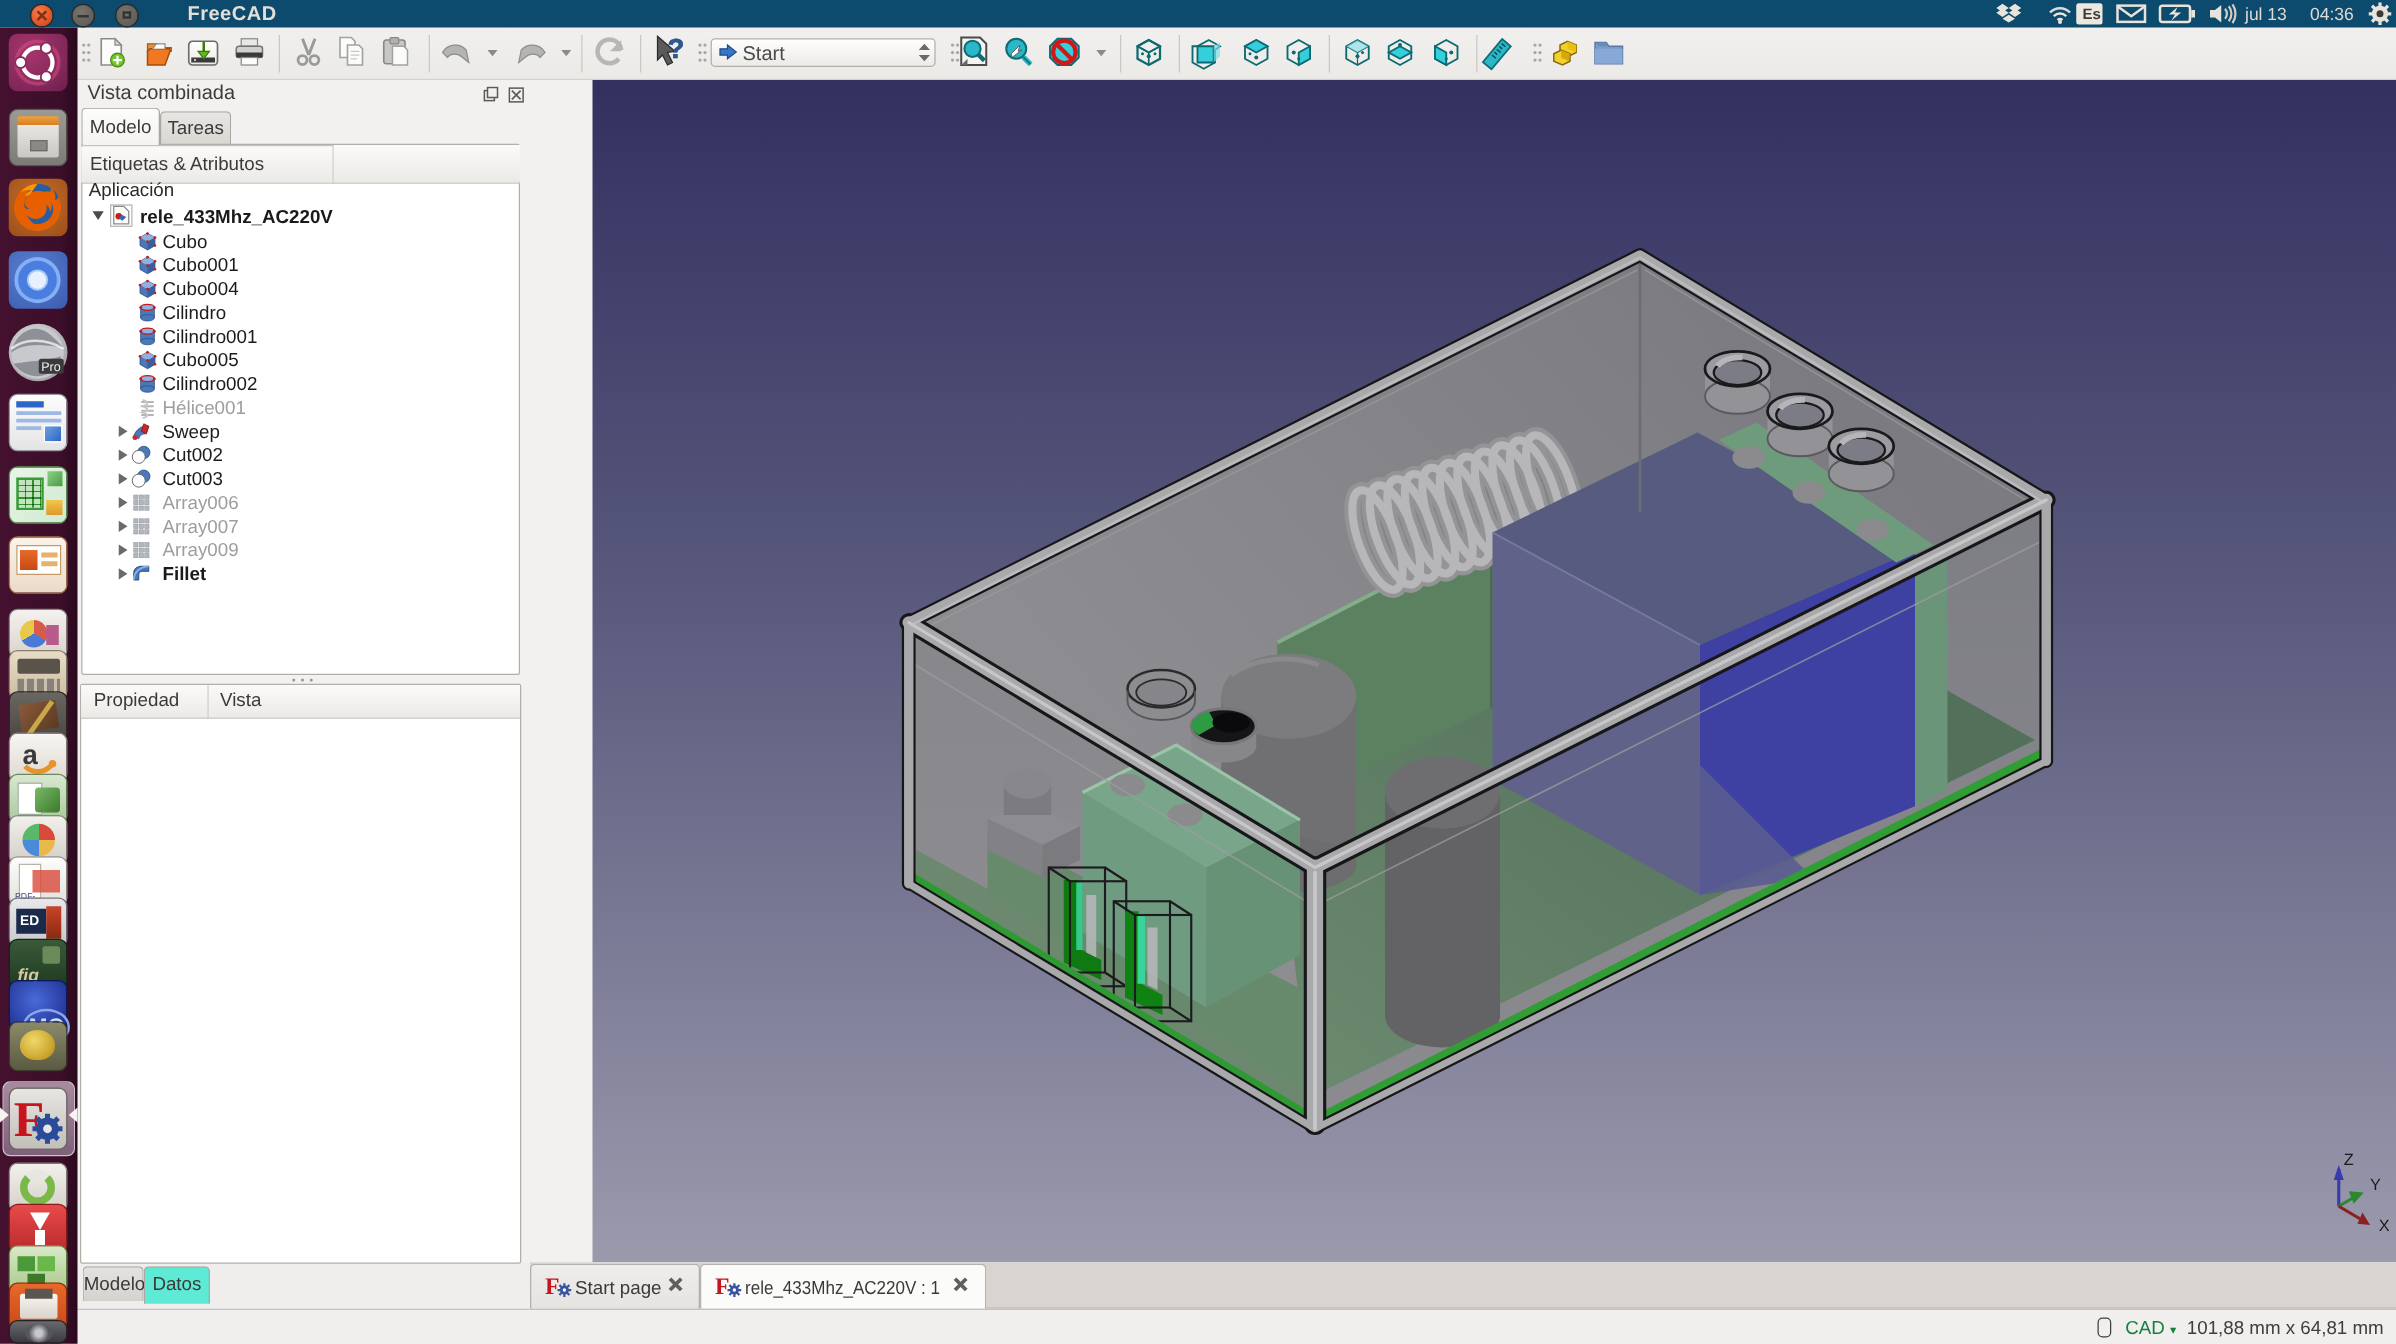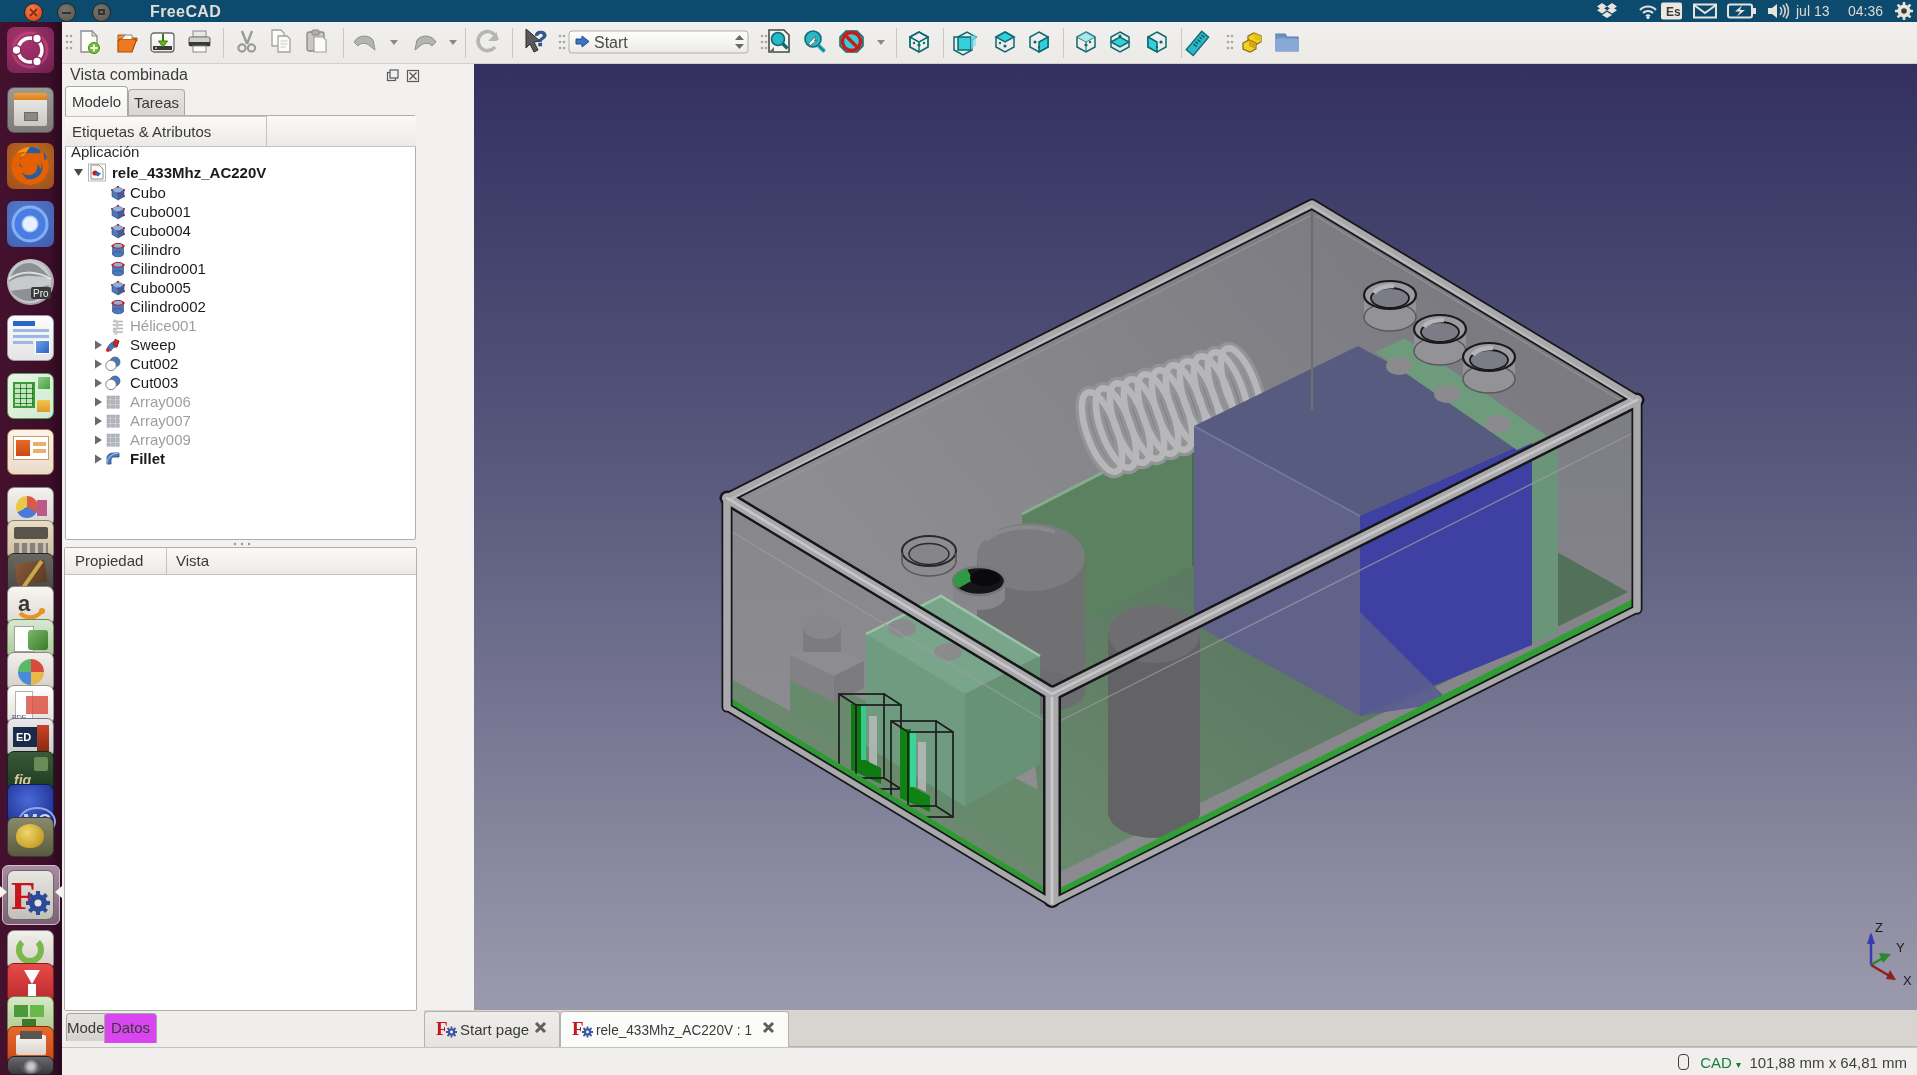--- a/index.html
+++ b/index.html
@@ -542,21 +542,21 @@
       <circle cx="3" cy="3" r="1.2" fill="#9a978f"></circle>
       <circle cx="10" cy="3" r="1.2" fill="#9a978f"></circle>
       <circle cx="17" cy="3" r="1.2" fill="#9a978f"></circle>
     </svg>
 
  <div style="position:absolute;left:2px;top:483px;width:353px;height:464px;background:#fff;border:1px solid #b2afa9;border-radius:2px;"></div>
  <div style="position:absolute;left:3px;top:484px;width:102px;height:27px;background:linear-gradient(#fbfaf9,#eceae7);border-right:1px solid #c6c3be;border-bottom:1px solid #c6c3be;font-size:15px;color:#3a3a3a;line-height:26px;padding-left:10px;">Propiedad</div>
  <div style="position:absolute;left:105px;top:484px;width:249px;height:27px;background:linear-gradient(#fbfaf9,#eceae7);border-bottom:1px solid #c6c3be;font-size:15px;color:#3a3a3a;line-height:26px;padding-left:9px;">Vista</div>
 
  <div class="tab" style="left:4px;top:949px;width:49px;height:28px;background:linear-gradient(#e4e2df,#d5d2ce);border-color:#aaa7a2;text-align:center;line-height:27px;">Modelo</div>
- <div class="tab" style="left:42px;top:949px;width:53px;height:30px;background:#d946ef;border-color:#aaa7a2;text-align:center;line-height:28px;">Datos</div>
+ <div class="tab" style="left:53px;top:949px;width:53px;height:30px;background:#5eead4;border-color:#aaa7a2;text-align:center;line-height:28px;">Datos</div>
 </div>
 
 <div id="viewport">
 <svg width="1493" height="946" viewBox="424 64 1493 946">
 <defs>
  <linearGradient id="bgg" x1="0" y1="64" x2="0" y2="1010" gradientUnits="userSpaceOnUse">
   <stop offset="0" stop-color="#333060"></stop>
           <stop offset="0.45" stop-color="#5a5b7e"></stop>
           <stop offset="1" stop-color="#9b9aad"></stop>
  </linearGradient>

